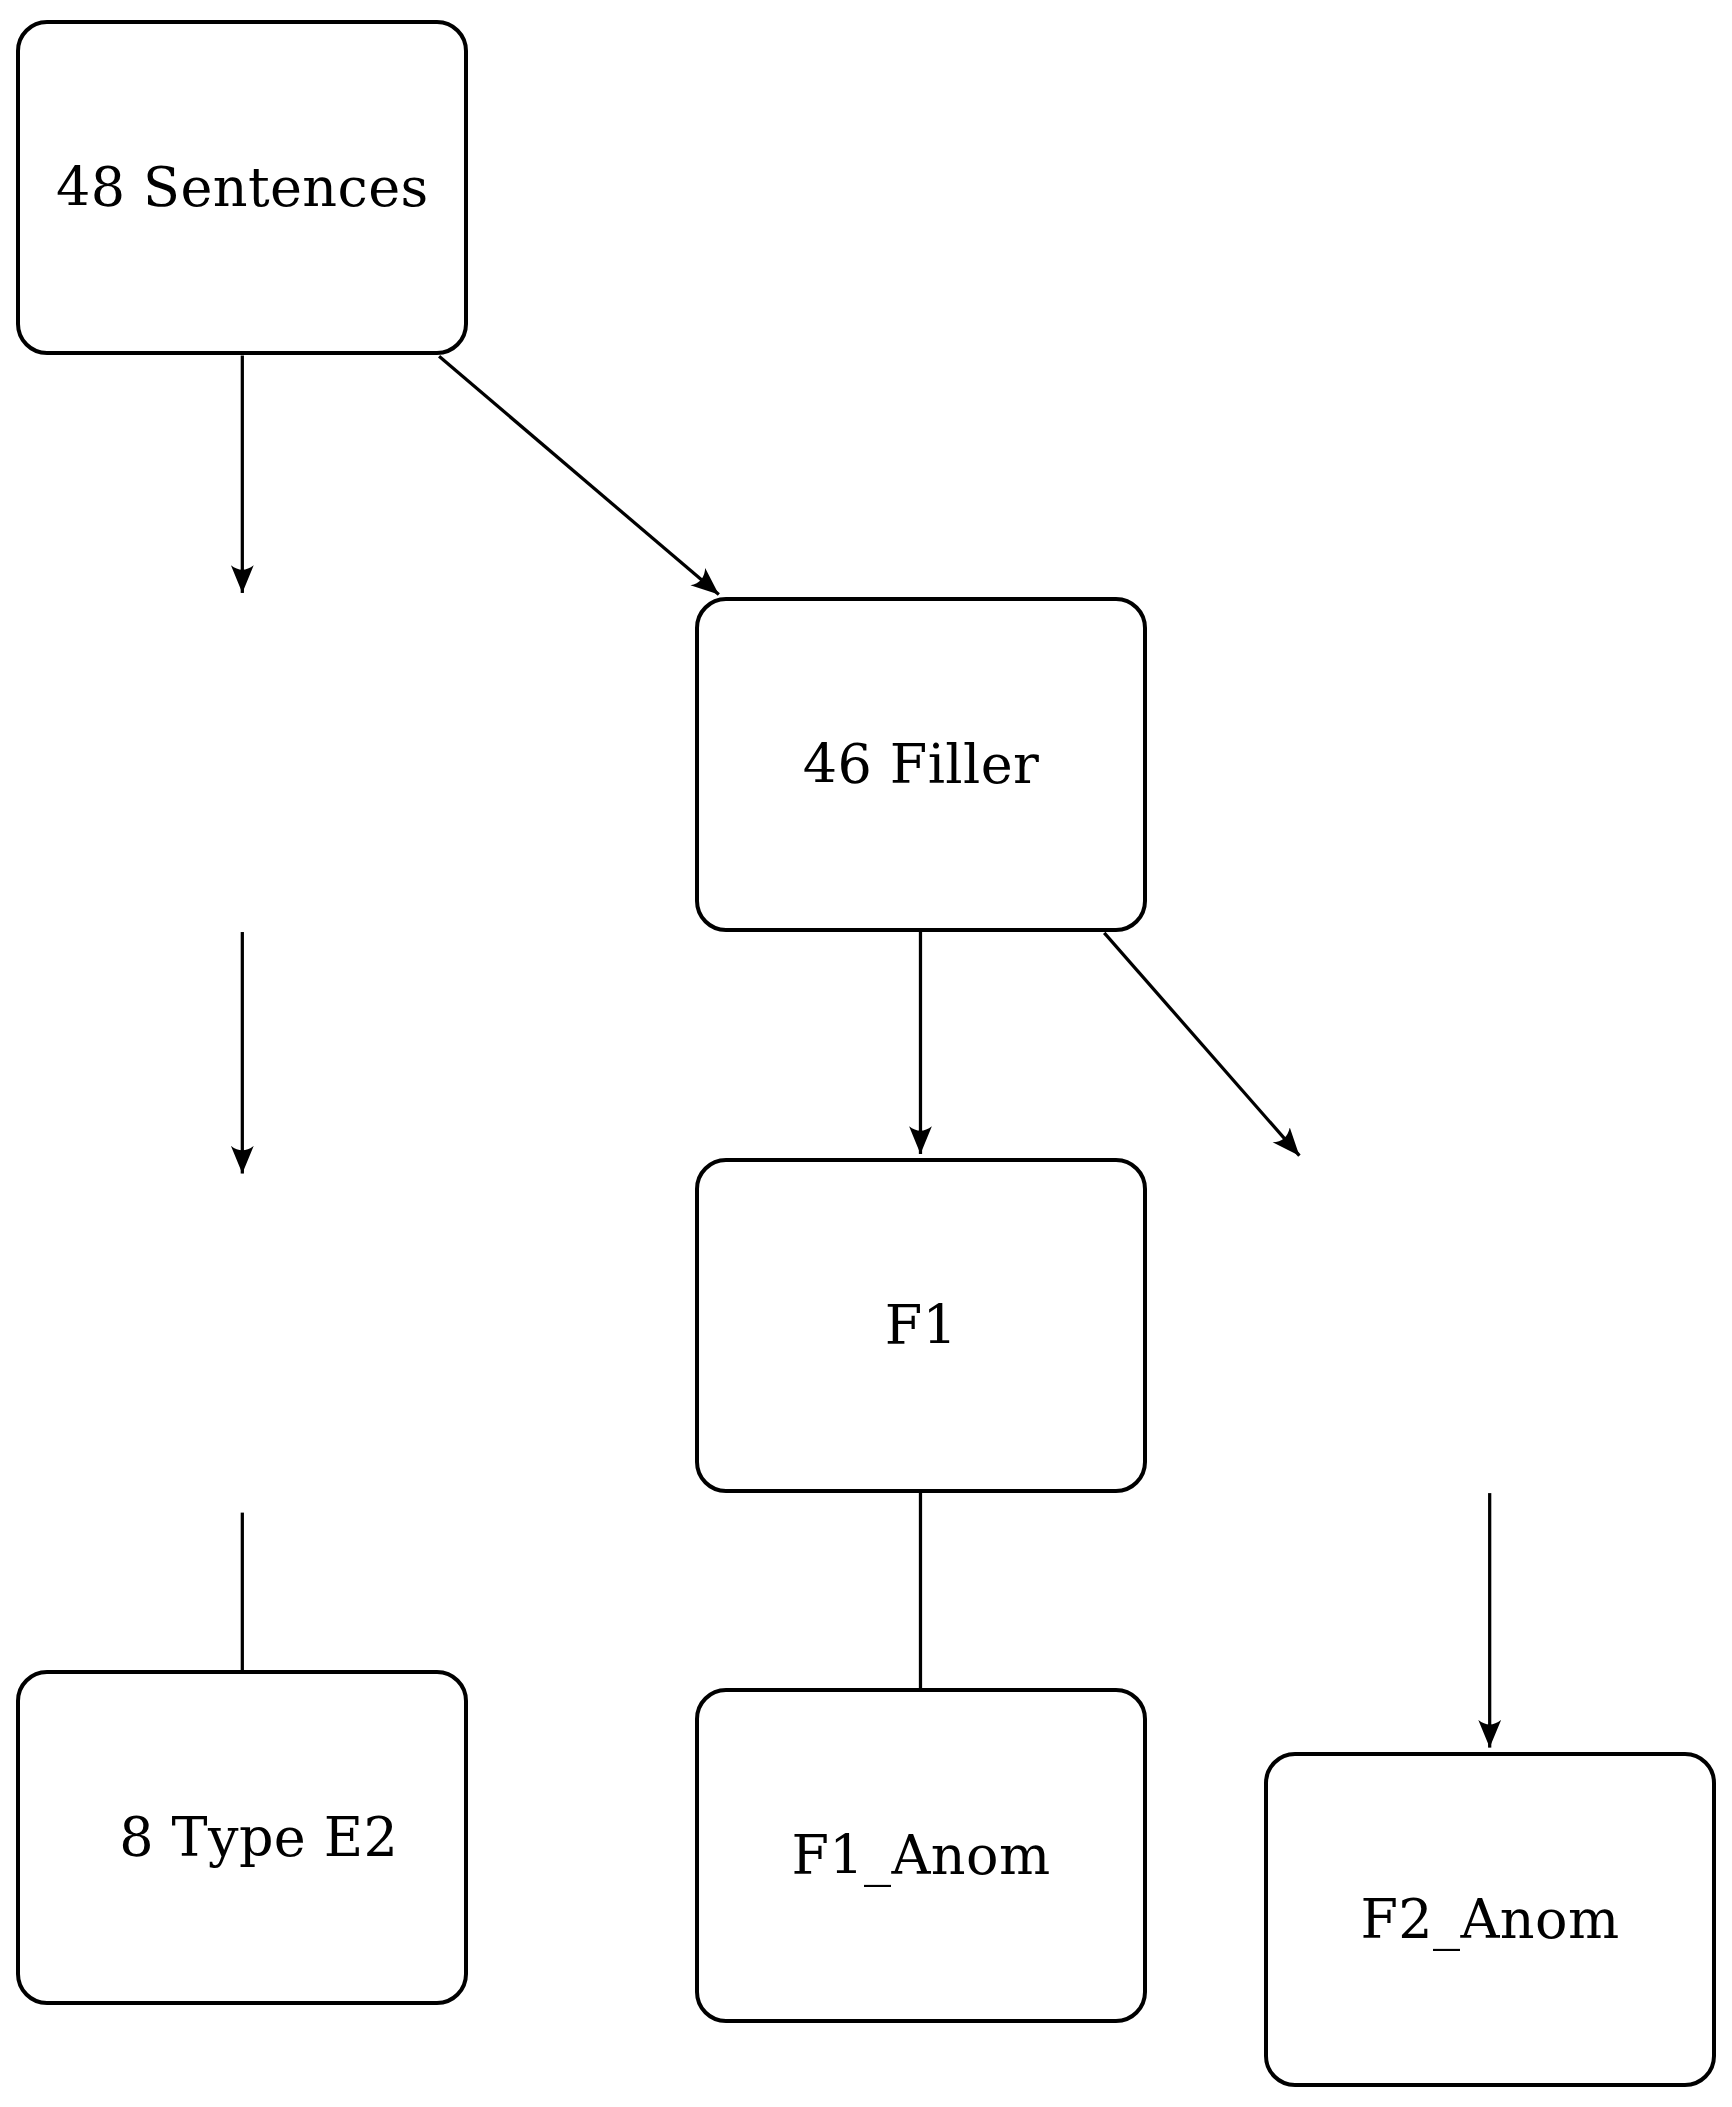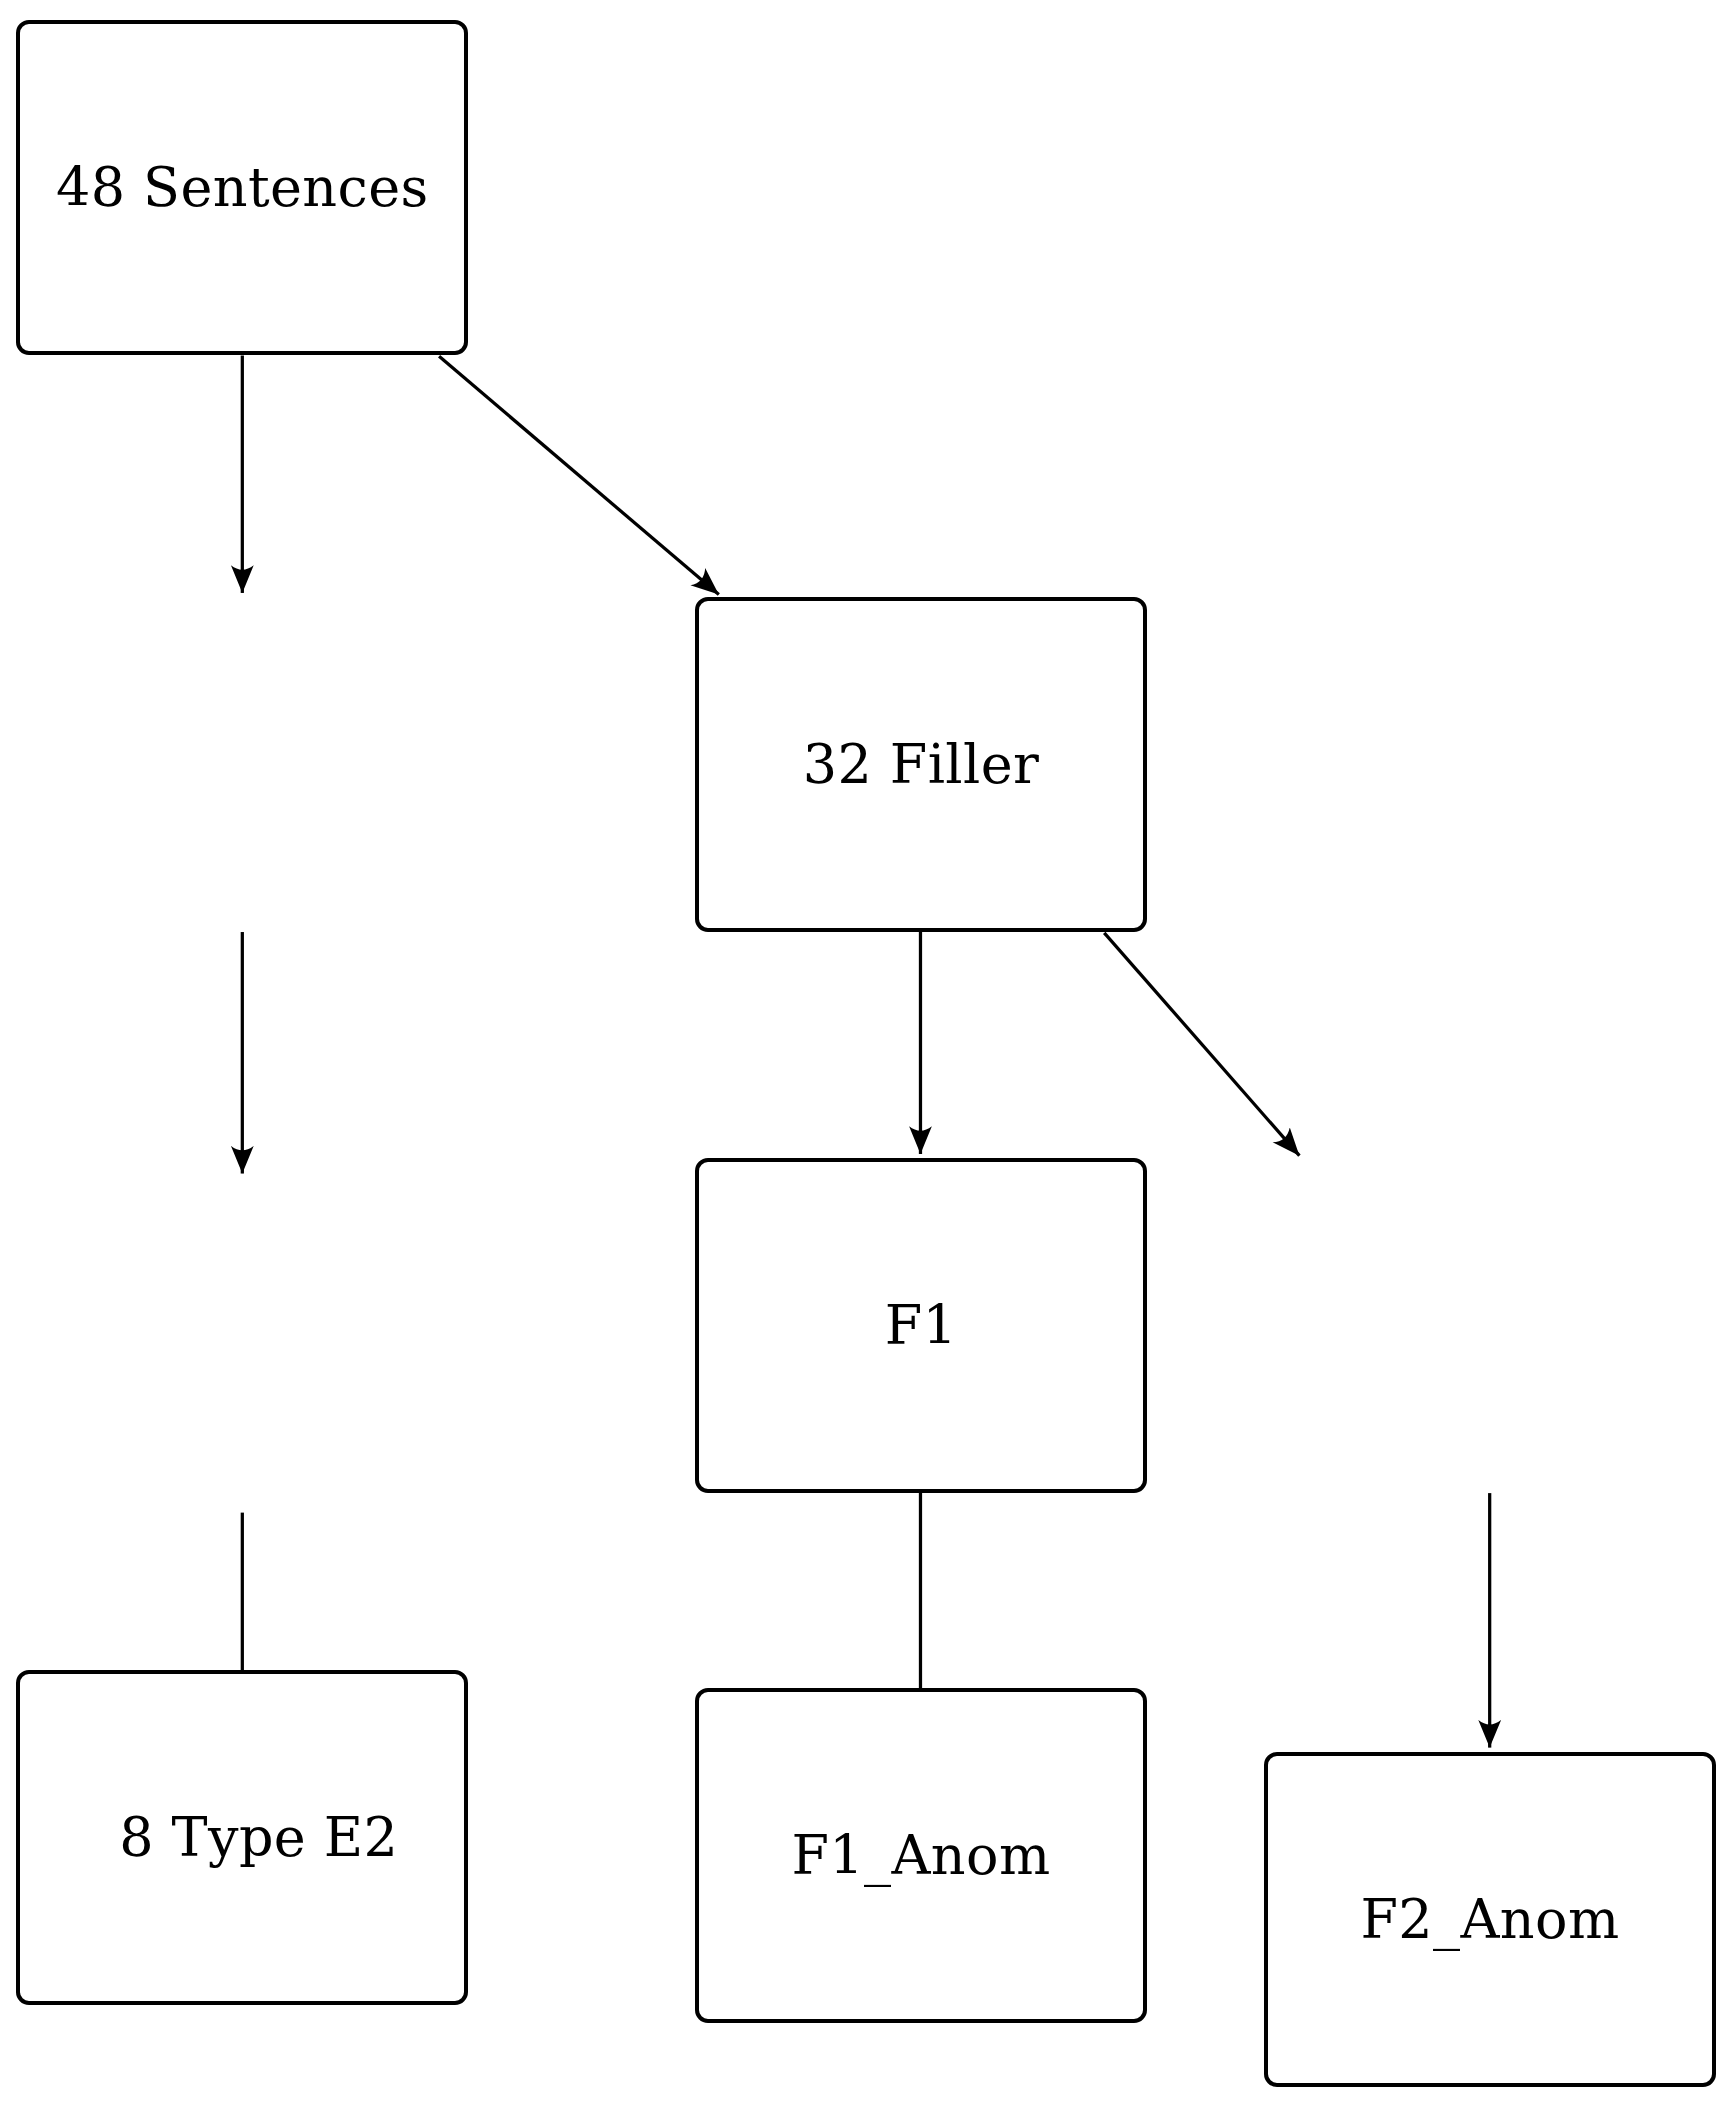--- a/index.html
+++ b/index.html
@@ -26,21 +26,21 @@
   .edges line {
     stroke: #000000;
     stroke-width: 4;
   }
   .node {
     position: absolute;
     width: 452px;
     height: 335px;
     box-sizing: border-box;
     border: 4.1px solid #000000;
-    border-radius: 13px;
+    border-radius: 31px;
     background: #ffffff;
     display: flex;
     align-items: center;
     justify-content: center;
     text-align: center;
   }
   .node .label {
     font-size: 54px;
     line-height: 1.28;
     white-space: pre-line;
@@ -77,21 +77,21 @@
     <line x1="1132" y1="1836" x2="1132" y2="2149" marker-end="url(#arrowhead)"></line>
     <line x1="1832" y1="1836" x2="1832" y2="2149" marker-end="url(#arrowhead)"></line>
   </svg>
 
   <div class="node pos-sentences">
     <span class="label">48 Sentences</span>
   </div>
 
 
   <div class="node pos-filler">
-    <span class="label">32 Filler</span>
+    <span class="label">46 Filler</span>
   </div>
 
 
   <div class="node pos-f1">
     <span class="label">F1</span>
   </div>
 
 
   <div class="node pos-type-e2">
     <span class="label">8 Type E2</span>

